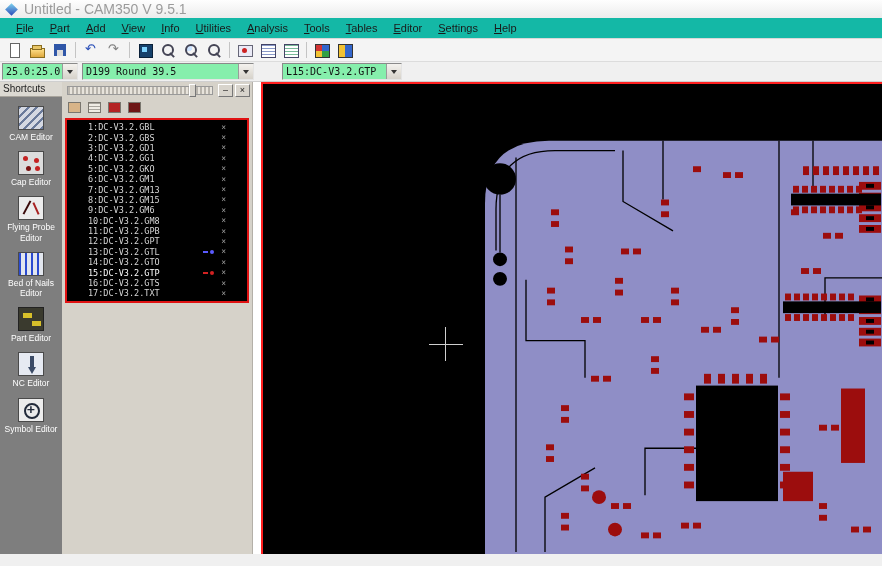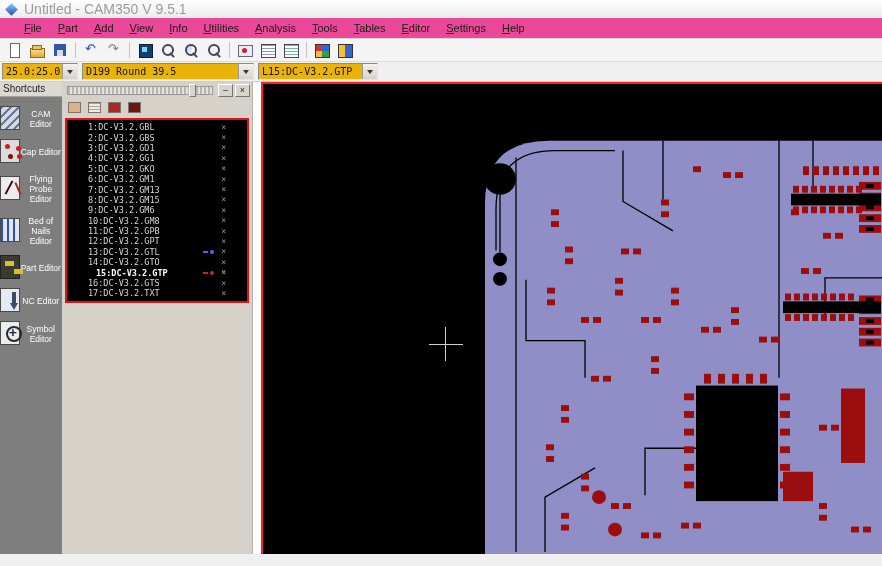--- a/index.html
+++ b/index.html
@@ -5,21 +5,21 @@
   * { margin:0; padding:0; box-sizing:border-box; user-select:none; }
   html,body { width:882px; height:566px; overflow:hidden; }
   body { font-family:"Liberation Sans", sans-serif; background:#f0f0f0; }
 
   
   .titlebar { height:18px; background:linear-gradient(#fefefe,#ececec); display:flex; align-items:center; padding-left:4px; }
   .app-icon { width:9px; height:9px; background:linear-gradient(135deg,#7fd4ee,#2a47b8); transform:rotate(45deg); margin:0 8px 0 3px; flex:0 0 auto; }
   .title-text { font-size:14px; color:#9b9b9b; white-space:nowrap; }
 
   
-  .menubar { height:21px; background:#ec4899; border-bottom:1px solid #d8d8d8; display:flex; align-items:center; padding-left:16px; }
+  .menubar { height:21px; background:#14b8a6; border-bottom:1px solid #d8d8d8; display:flex; align-items:center; padding-left:8px; }
   .menu-item { display:inline-block; font-size:11px; color:#1a1a1a; padding:3px 8px; cursor:default; }
   .menu-item::first-letter { text-decoration:underline; }
 
   
   .toolbar { height:23px; background:#f4f4f4; border-bottom:1px solid #dcdcdc; display:flex; align-items:center; padding-left:3px; }
   .tgroup { display:flex; align-items:center; gap:1px; }
   .tsep { width:1px; height:16px; background:#c4c4c4; margin:0 4px; display:inline-block; }
   .tbtn { width:22px; height:20px; border:1px solid transparent; background:transparent; display:flex; align-items:center; justify-content:center; padding:0; }
   .ic { width:16px; height:16px; display:block; position:relative; font-style:normal; }
   .ic::before, .ic::after { content:""; position:absolute; }
@@ -42,35 +42,35 @@
   .ic-layer-table::before { left:1px; top:2px; width:13px; height:12px; border:1px solid #446;
     background:repeating-linear-gradient(0deg,#fff 0 2px,#78b898 2px 3px); }
   .ic-color-table::before { left:1px; top:2px; width:13px; height:12px; border:1px solid #333;
     background-image:linear-gradient(90deg,#d23333 0 50%,#3366cc 50% 100%),linear-gradient(90deg,#f2c233 0 50%,#33a044 50% 100%);
     background-size:100% 50%,100% 50%; background-position:0 0,0 100%; background-repeat:no-repeat; }
   .ic-film-settings::before { left:1px; top:2px; width:13px; height:12px; border:1px solid #333;
     background:linear-gradient(90deg,#f2c233 0 50%,#3366cc 50% 100%); }
 
   
   .toolbar2 { height:20px; background:#f0f0f0; border-bottom:1px solid #cfcfcf; display:flex; align-items:center; gap:4px; padding-left:2px; }
-  .combo { height:17px; background:#eab308; border:1px solid; border-color:#8a8a8a #e4e4e4 #e4e4e4 #8a8a8a; display:flex; align-items:center; overflow:hidden; }
+  .combo { height:17px; background:#86efac; border:1px solid; border-color:#8a8a8a #e4e4e4 #e4e4e4 #8a8a8a; display:flex; align-items:center; overflow:hidden; }
   .cval { flex:1; font:10px "DejaVu Sans Mono", monospace; color:#111; padding:0 3px; white-space:nowrap; overflow:hidden; }
   .cdrop { width:15px; height:100%; background:linear-gradient(#f4f2ee,#d6d2ca); border-left:1px solid #9a9a9a; display:flex; align-items:center; justify-content:center; }
   .cdrop i { width:0; height:0; border-left:3px solid transparent; border-right:3px solid transparent; border-top:4px solid #333; }
   .combo-grid { width:76px; }
   .combo-dcode { width:172px; }
-  .combo-layer { width:120px; }
+  .combo-layer { width:120px;margin-left:24px; }
 
   
   .workspace { display:flex; height:472px; }
 
   
   .sidebar { width:62px; background:var(--sidebar-bg,#7e7e7e); display:flex; flex-direction:column; flex:0 0 auto; }
   .sidebar-header { height:15px; background:#dcd9d2; border-bottom:1px solid #a8a49c; color:#222; font-size:10px; line-height:14px; padding-left:3px; }
-  .sb-item { display:flex; align-items:center; margin-top:9px; cursor:pointer; }
+  .sb-item { display:flex; flex-direction:column; align-items:center; margin-top:9px; cursor:pointer; }
   .sb-label { color:#fff; font-size:8.5px; line-height:1.2; text-align:center; width:58px; margin-top:2px; }
   .si { width:26px; height:24px; display:block; position:relative; border:1px solid #4a4a4a; }
   .si::before, .si::after { content:""; position:absolute; }
   .si-cam-editor { background:#d4d8e2; background-image:repeating-linear-gradient(135deg, rgba(70,90,130,.75) 0 2px, transparent 2px 6px); }
   .si-cap-editor { background:#dcdcdc; }
   .si-cap-editor::after { left:4px; top:4px; width:5px; height:5px; border-radius:50%; background:#c42222;
       box-shadow:11px 2px 0 #c42222, 3px 10px 0 #7a1212, 12px 10px 0 #c42222; }
   .si-flying-probe-editor { background:#ececec; }
   .si-flying-probe-editor::before { left:7px; top:3px; width:2px; height:15px; background:#3a0a0a; transform:rotate(28deg); }
   .si-flying-probe-editor::after { left:16px; top:5px; width:2px; height:13px; background:#a82222; transform:rotate(-24deg); }
@@ -96,21 +96,21 @@
   .mini { width:15px; height:13px; background:#d8d4cc; border:1px solid; border-color:#fff #777 #777 #fff; font-size:9px; line-height:10px; text-align:center; padding:0; margin-left:2px; color:#222; }
   .lp-icons { height:18px; display:flex; align-items:center; gap:3px; padding:1px 4px; }
   .pbtn { width:17px; height:15px; border:1px solid transparent; background:transparent; padding:0; display:flex; align-items:center; justify-content:center; }
   .pi { width:13px; height:11px; display:block; border:1px solid #7a766e; }
   .pi-add-layer { background:#d8b488; }
   .pi-layer-list { background:repeating-linear-gradient(0deg,#f0ece4 0 2px,#a8a49c 2px 3px); }
   .pi-layers-on { background:#b42424; }
   .pi-layers-off { background:#6e1616; }
   .layer-list { margin:2px 3px 0 3px; border:2px solid var(--list-border,#e01212); background:#000; padding:2px 0; }
   .lrow { display:flex; align-items:center; height:10.4px; padding:0 21px; font:8.5px "DejaVu Sans Mono", monospace; color:#d6d6d6; cursor:default; }
-  .lrow.active { color:#fff; font-weight:bold;margin-left:8px; }
+  .lrow.active { color:#fff; font-weight:normal; }
   .lname { flex:1; white-space:nowrap; overflow:hidden; }
   .lmark { display:flex; align-items:center; gap:2px; margin-right:7px; color:transparent; }
   .lmark .dash { width:5px; height:2px; background:currentColor; }
   .lmark .dotc { width:4px; height:4px; border-radius:50%; background:currentColor; }
   .lx { color:#9a9a9a; font-size:8px; }
   .lp-fill { flex:1; }
 
   
   .gutter { width:8px; background:#ffffff; flex:0 0 auto; }
 

